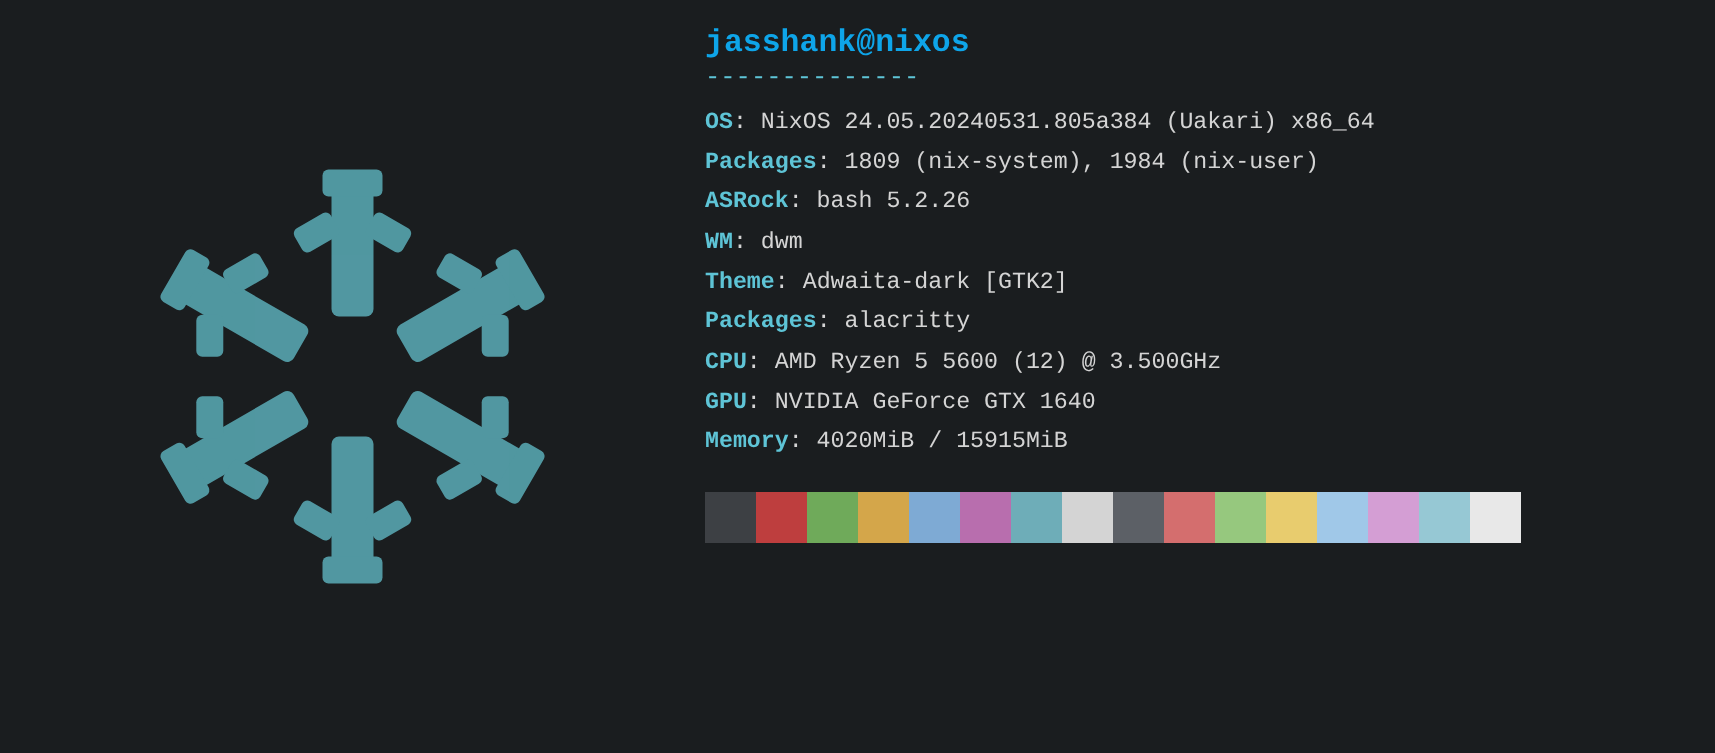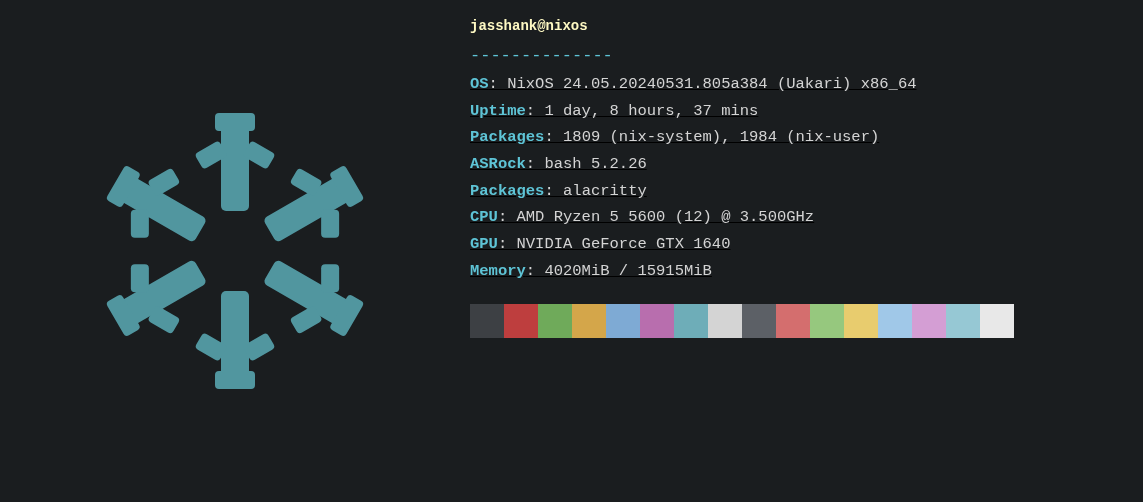--- a/index.html
+++ b/index.html
@@ -32,37 +32,36 @@
 
     #right-panel {
       flex: 1;
       padding: 18px 10px 18px 0;
       display: flex;
       flex-direction: column;
       justify-content: flex-start;
     }
 
     .username-line {
-      color: #fef9c3;
-      font-size: 14px;
+      color: #0ea5e9;
+      font-size: 21px;
       font-weight: bold;
-      margin-bottom: 12px;
+      margin-bottom: 2px;
     }
 
     .separator-line {
       color: #5ec4d6;
       font-size: 17px;
       margin-bottom: 6px;
     }
 
     .info-line {
       font-size: 15.5px;
       line-height: 1.72;
       white-space: pre;
-      text-decoration: underline;
     }
 
     .info-line .label {
       color: #5ec4d6;
       font-weight: bold;
     }
 
     .info-line .value {
       color: #d4d4d4;
     }
@@ -135,23 +134,24 @@
     </g>
   </svg>
 </div>
 
 <div id="right-panel">
   <div class="username-line">jasshank@nixos</div>
   <div class="separator-line">--------------</div>
 
   <div id="info-lines">
       <div class="info-line"><span class="label">OS</span><span class="value">: NixOS 24.05.20240531.805a384 (Uakari) x86_64</span></div>
-      <div class="info-line"><span class="label">Uptime</span><span class="value">: 1 day, 8 hours, 37 mins</span></div>
       <div class="info-line"><span class="label">Packages</span><span class="value">: 1809 (nix-system), 1984 (nix-user)</span></div>
       <div class="info-line"><span class="label">ASRock</span><span class="value">: bash 5.2.26</span></div>
+      <div class="info-line"><span class="label">WM</span><span class="value">: dwm</span></div>
+      <div class="info-line"><span class="label">Theme</span><span class="value">: Adwaita-dark [GTK2]</span></div>
       <div class="info-line"><span class="label">Packages</span><span class="value">: alacritty</span></div>
       <div class="info-line"><span class="label">CPU</span><span class="value">: AMD Ryzen 5 5600 (12) @ 3.500GHz</span></div>
       <div class="info-line"><span class="label">GPU</span><span class="value">: NVIDIA GeForce GTX 1640</span></div>
       <div class="info-line"><span class="label">Memory</span><span class="value">: 4020MiB / 15915MiB</span></div>
     </div>
 
   <div id="color-swatches">
       <div class="swatch" style="background-color: rgb(61, 64, 68);"></div>
       <div class="swatch" style="background-color: rgb(190, 62, 62);"></div>
       <div class="swatch" style="background-color: rgb(111, 170, 90);"></div>

